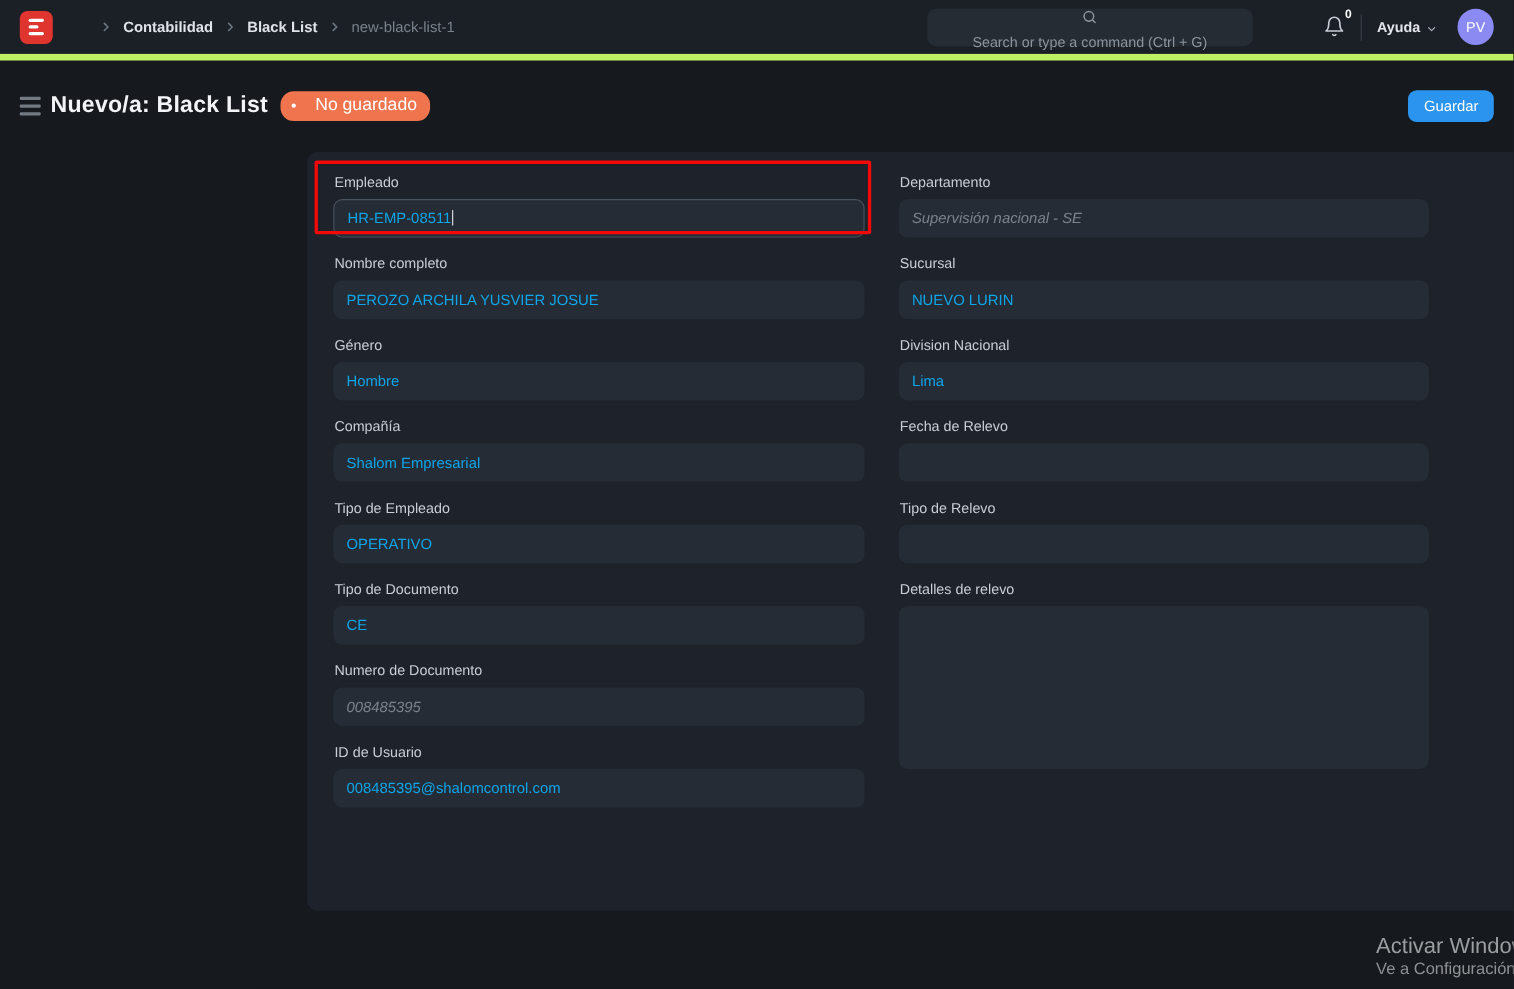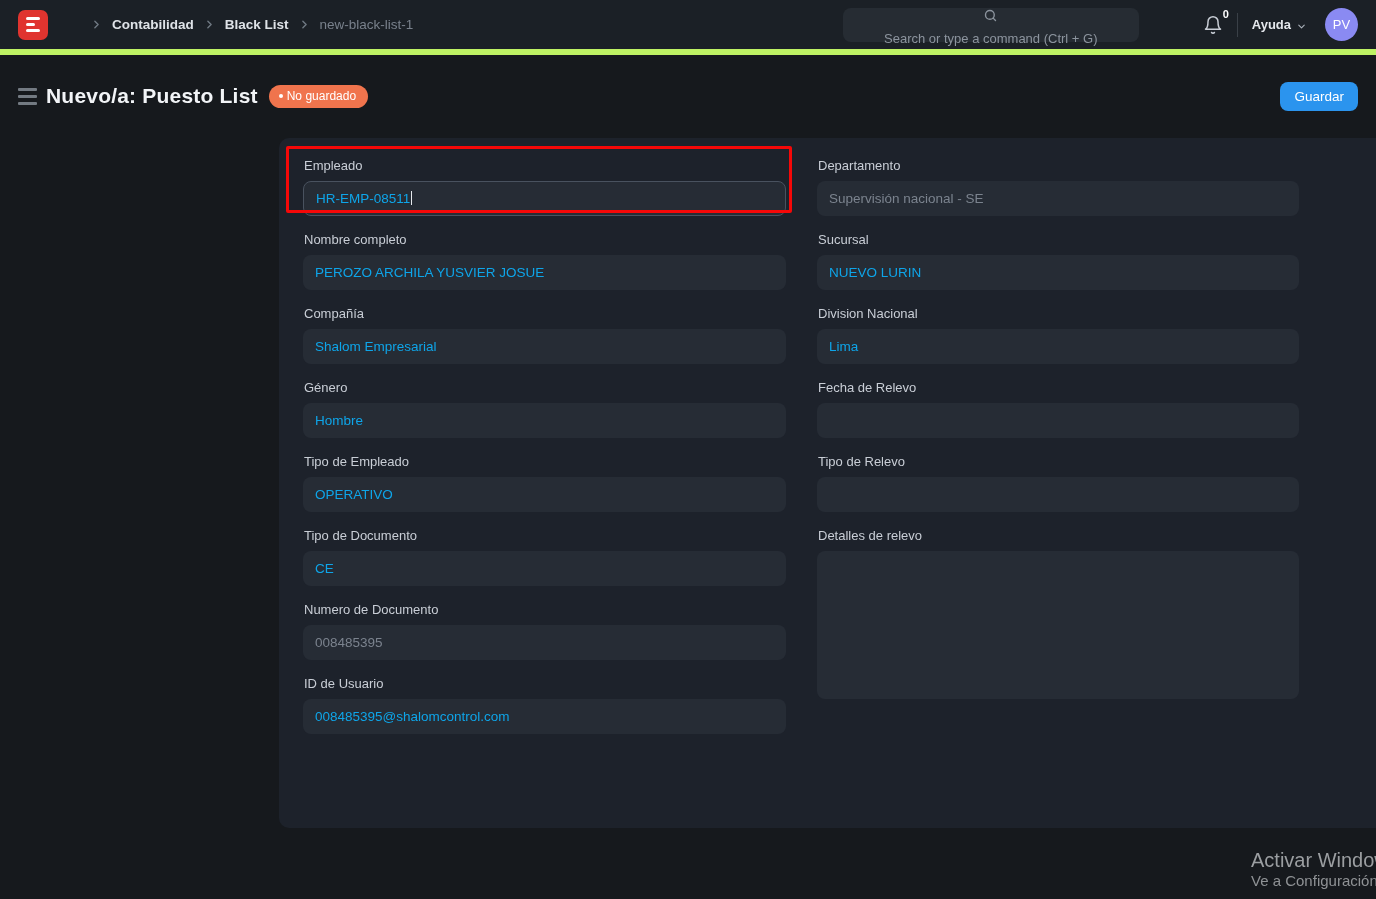--- a/index.html
+++ b/index.html
@@ -56,22 +56,22 @@
 
   
   .page-header {
     position:absolute; top:80px; left:0; width:1376px; height:32px;
     display:flex; align-items:center; padding:0 18px;
   }
   .hamburger { width:19px; display:flex; flex-direction:column; gap:4px; cursor:pointer; margin-right:9px; }
   .hamburger i { display:block; height:3px; background:#737a82; border-radius:1px; }
   .page-title { font-size:21px; font-weight:700; color:#f2f4f7; letter-spacing:.2px; }
   .status-badge {
-    margin-left:11px; background:#f0744d; color:#fff; font-size:12px;
-    padding:4px 12px 5px 10px; border-radius:12px; display:flex; align-items:center; gap:4px;
+    margin-left:11px; background:#f0744d; color:#fff; font-size:16px;
+    padding:4px 12px 5px 10px; border-radius:12px; display:flex; align-items:center; gap:18px;
   }
   .status-badge .dot { width:4px; height:4px; border-radius:50%; background:#fff; display:inline-block; }
   .header-spacer { flex:1; }
   .save-btn {
     background:#2b94ee; color:#fff; border:none; border-radius:8px;
     height:29px; padding:0 14px; font-size:13.5px; font-family:inherit;
     cursor:pointer; font-weight:500;
   }
 
   
@@ -83,21 +83,21 @@
   .col-left  { left:24px;  width:483px; }
   .col-right { left:538px; width:482px; }
 
   .fgroup { margin-bottom:16px; position:relative; }
   .flabel { font-size:13px; color:#c9ced6; line-height:16px; margin-bottom:7px; padding-left:1px; }
   .fcontrol {
     height:35px; background:#262c35; border-radius:8px;
     font-size:13.5px; color:#0ea5e9; line-height:35px; padding:0 12px;
     white-space:nowrap; overflow:hidden; cursor:text;
   }
-  .fcontrol.muted { color:#7b838e; }
+  .fcontrol.muted { color:#7b838e;font-style:italic; }
   .fcontrol.focused { border:1px solid #49525f; line-height:33px; }
   .fcontrol.textarea { height:148px; cursor:text; }
 
   .caret {
     display:inline-block; width:1px; height:14px; background:#e6e9ed;
     vertical-align:-2px; margin-left:1px;
   }
 
   .highlight-box {
     position:absolute; left:-17px; top:-12px; width:506px; height:67px;
@@ -178,21 +178,21 @@
     </div>
   </div>
 </div>
 
 <div class="page-header">
   <div class="hamburger">
     <i></i>
       <i></i>
       <i></i>
   </div>
-  <div class="page-title">Nuevo/a: Puesto List</div>
+  <div class="page-title">Nuevo/a: Black List</div>
   <div class="status-badge">
     <span class="dot"></span>
     <span>No guardado</span>
   </div>
   <div class="header-spacer"></div>
   <button class="save-btn">Guardar</button>
 </div>
 
 <div class="card">
 
@@ -203,27 +203,27 @@
       <div class="flabel">Empleado</div>
       <div class="fcontrol focused"><span>HR-EMP-08511</span><span class="caret"></span></div>
     </div>
 
     <div class="fgroup">
       <div class="flabel">Nombre completo</div>
       <div class="fcontrol">PEROZO ARCHILA YUSVIER JOSUE</div>
     </div>
 
     <div class="fgroup">
+      <div class="flabel">Género</div>
+      <div class="fcontrol">Hombre</div>
+    </div>
+
+    <div class="fgroup">
       <div class="flabel">Compañía</div>
       <div class="fcontrol">Shalom Empresarial</div>
-    </div>
-
-    <div class="fgroup">
-      <div class="flabel">Género</div>
-      <div class="fcontrol">Hombre</div>
     </div>
 
 
     <div class="fgroup">
       <div class="flabel">Tipo de Empleado</div>
       <div class="fcontrol">OPERATIVO</div>
     </div>
 
     <div class="fgroup">
       <div class="flabel">Tipo de Documento</div>

